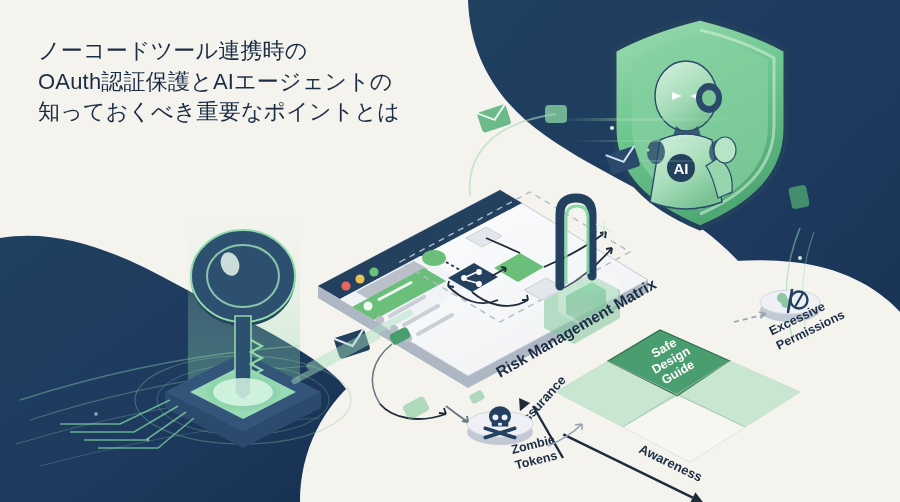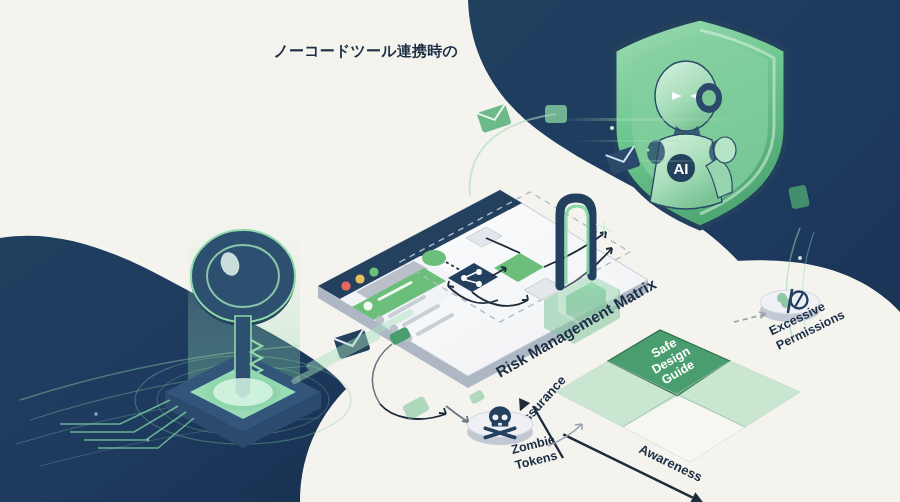--- a/index.html
+++ b/index.html
@@ -15,27 +15,26 @@
   #bg-svg,#art-svg{ position:absolute; left:0; top:0; width:900px; height:502px; }
   #art-svg{ pointer-events:none; }
 
   
   #headline{
     position:absolute; left:38px; top:36px; width:420px;
     z-index:40;
   }
   #headline .line{
     display:block;
-    font-size:15px;
-    font-weight:700;
+    font-size:22px;
+    font-weight:400;
     line-height:30.5px;
     letter-spacing:.2px;
     color:#1b2d44;
     white-space:nowrap;
-    text-align:right;
   }
 </style>
 </head>
 <body>
 
 <div id="stage">
 
   <svg id="bg-svg" viewBox="0 0 900 502" preserveAspectRatio="none">
     <defs>
       <linearGradient id="navyGrad" x1="0" y1="0" x2="1" y2="1">
@@ -399,15 +398,17 @@
       </g>
 
       <path d="M734,322 L766,314" fill="none" stroke="#9aa3ae" stroke-width="1.8" stroke-dasharray="5 4"></path>
       <path d="M766,314 l-7,-2 M766,314 l-6,4" stroke="#9aa3ae" stroke-width="1.8" fill="none"></path>
     </g>
 
   </svg>
 
   <div id="headline">
     <span class="line">ノーコードツール連携時の</span>
+    <span class="line">OAuth認証保護とAIエージェントの</span>
+    <span class="line">知っておくべき重要なポイントとは</span>
   </div>
 
 </div>
 
 </body></html>

